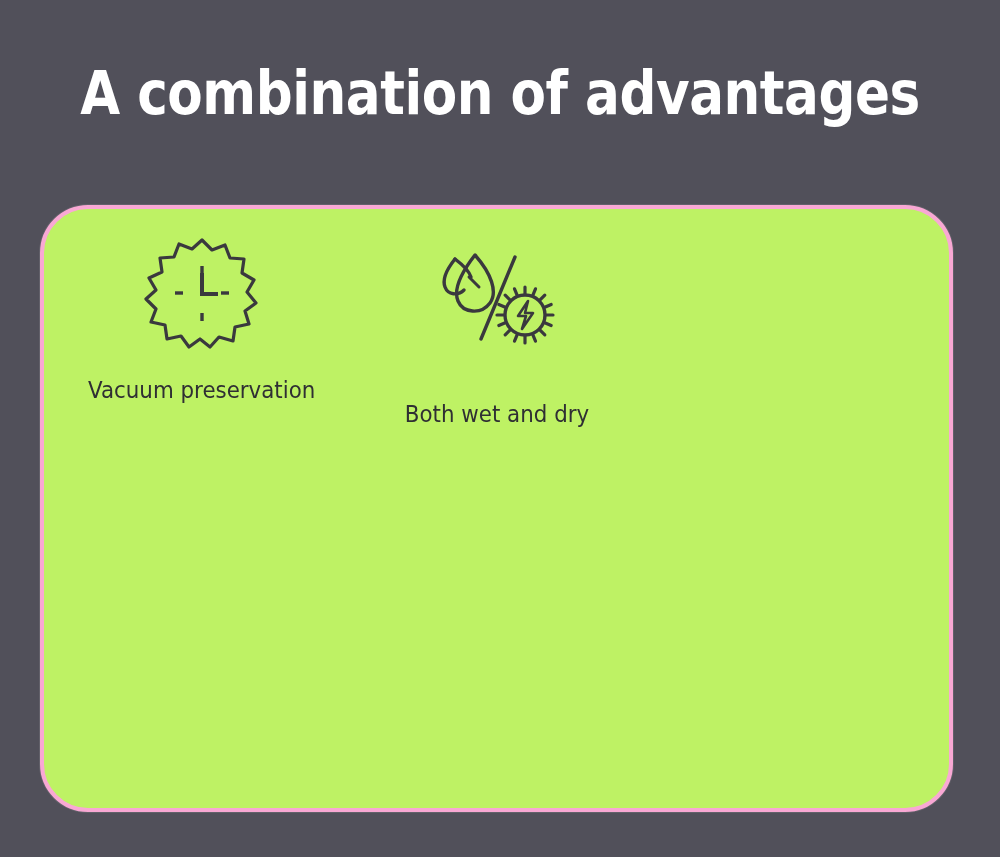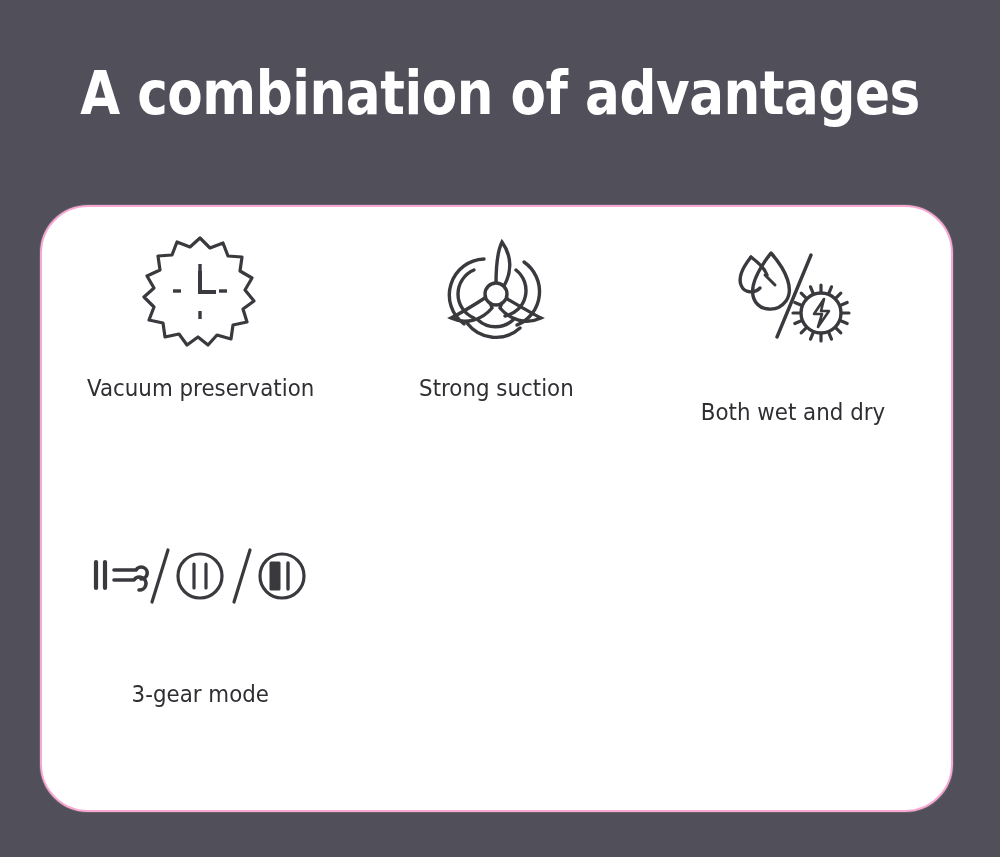--- a/index.html
+++ b/index.html
@@ -33,23 +33,23 @@
     transform: scaleX(0.86);
     transform-origin: 50% 50%;
     white-space: nowrap;
   }
   .card {
     position: absolute;
     left: 40px;
     top: 205px;
     width: 913px;
     height: 607px;
-    background: #ffffff;
+    background: #bef264;
     border-radius: 48px;
-    border: 2px solid #f9a8d4;
+    border: 4px solid #f9a8d4;
     box-sizing: border-box;
     box-shadow: 0 0 0 1px rgba(255,255,255,0.10);
   }
   .grid {
     position: absolute;
     left: 0;
     top: 0;
     width: 100%;
     height: 100%;
     display: grid;
@@ -109,41 +109,20 @@
             <line x1="60" y1="79" x2="60" y2="87" stroke="#3a393e" stroke-width="3.4" stroke-linecap="butt"></line>
             <line x1="33" y1="59" x2="41" y2="59" stroke="#3a393e" stroke-width="3.4" stroke-linecap="butt"></line>
             <line x1="79" y1="59" x2="87" y2="59" stroke="#3a393e" stroke-width="3.4" stroke-linecap="butt"></line>
             <polyline points="60,41 60,60 74,60" fill="none" stroke="#3a393e" stroke-width="4" stroke-linecap="square" stroke-linejoin="miter"></polyline>
           </svg>
         </div>
         <div class="feature-label">Vacuum preservation</div>
       </div>
 
 
-      <div class="feature row1">
-        <div class="icon-wrap">
-          <svg width="124" height="118" viewBox="0 0 124 118">
-            <g stroke="#3a393e" stroke-width="3.4" fill="none" stroke-linecap="round">
-              <g>
-                <path d="M62 52 C 62 32, 64 18, 68 10 C 78 24, 78 40, 70 54 Z"></path>
-                <path d="M70 65 C 87 75, 99 82, 107 86 C 92 93, 76 88, 66 76 Z"></path>
-                <path d="M54 64 C 37 75, 25 82, 17 86 C 32 93, 48 88, 58 76 Z" transform="rotate(0 62 62)"></path>
-              </g>
-              <path d="M40 86 A26 26 0 0 1 40 38"></path>
-              <path d="M30 92 A36 36 0 0 1 50 27"></path>
-              <path d="M82 38 A26 26 0 0 1 71 84"></path>
-              <path d="M90 30 A36 36 0 0 1 83 93"></path>
-              <path d="M79 88 A26 26 0 0 1 44 88"></path>
-              <path d="M86 96 A36 36 0 0 1 33 91"></path>
-              <circle cx="62" cy="62" r="11" fill="#ffffff"></circle>
-            </g>
-          </svg>
-        </div>
-        <div class="feature-label">Strong suction</div>
-      </div>
 
       <div class="feature row2">
         <div class="icon-wrap">
           <svg width="140" height="120" viewBox="0 0 140 120">
             <g stroke="#3a393e" fill="none" stroke-width="3.4" stroke-linejoin="round" stroke-linecap="round">
               <path d="M28 22 C 20 32, 15 42, 18 50 C 21 58, 31 59, 37 53"></path>
               <path d="M28 22 C 36 28, 42 34, 44 40"></path>
               <path d="M48 18 C 34 36, 26 52, 31 64 C 36 76, 54 78, 63 66 C 71 55, 64 36, 48 18 Z"></path>
               <path d="M42 40 L52 50" stroke-width="3"></path>
               <line x1="88" y1="20" x2="54" y2="102" stroke-width="3.4"></line>
@@ -166,43 +145,17 @@
                 <line x1="71.8" y1="88.5" x2="78.3" y2="85.8"></line>
                 <line x1="117.7" y1="70.2" x2="124.2" y2="67.5"></line>
               </g>
               <path d="M101 64 L91 79 L99 79 L95 92 L106 76 L98 76 Z" stroke-width="2.6" stroke-linejoin="round"></path>
             </g>
           </svg>
         </div>
         <div class="feature-label">Both wet and dry</div>
       </div>
 
-      <div class="feature row2">
-        <div class="icon-wrap">
-          <svg width="220" height="70" viewBox="0 0 220 70">
-            <g stroke="#3a393e" fill="none" stroke-linecap="round" stroke-linejoin="round">
-
-              <line x1="6" y1="20" x2="6" y2="46" stroke-width="4.2"></line>
-              <line x1="15" y1="20" x2="15" y2="46" stroke-width="4.2"></line>
-              <path d="M24 28 L46 28 A6 6 0 1 1 51 37" stroke-width="3.6"></path>
-              <path d="M24 38 L44 38 A6.5 6.5 0 1 1 49 48" stroke-width="3.6"></path>
-
-              <line x1="78" y1="8" x2="62" y2="60" stroke-width="3.2"></line>
-
-              <circle cx="110" cy="34" r="22" stroke-width="3.2"></circle>
-              <line x1="104" y1="22" x2="104" y2="46" stroke-width="3.2"></line>
-              <line x1="116" y1="22" x2="116" y2="46" stroke-width="3.2"></line>
-
-              <line x1="160" y1="8" x2="144" y2="60" stroke-width="3.2"></line>
-
-              <circle cx="192" cy="34" r="22" stroke-width="3.2"></circle>
-              <rect x="181" y="21" width="8" height="26" stroke-width="3" fill="#3a393e"></rect>
-              <line x1="198" y1="21" x2="198" y2="47" stroke-width="3.4"></line>
-            </g>
-          </svg>
-        </div>
-        <div class="feature-label">3-gear mode</div>
-      </div>
 
 
     </div>
   </div>
 </div>
 
 </body></html>

